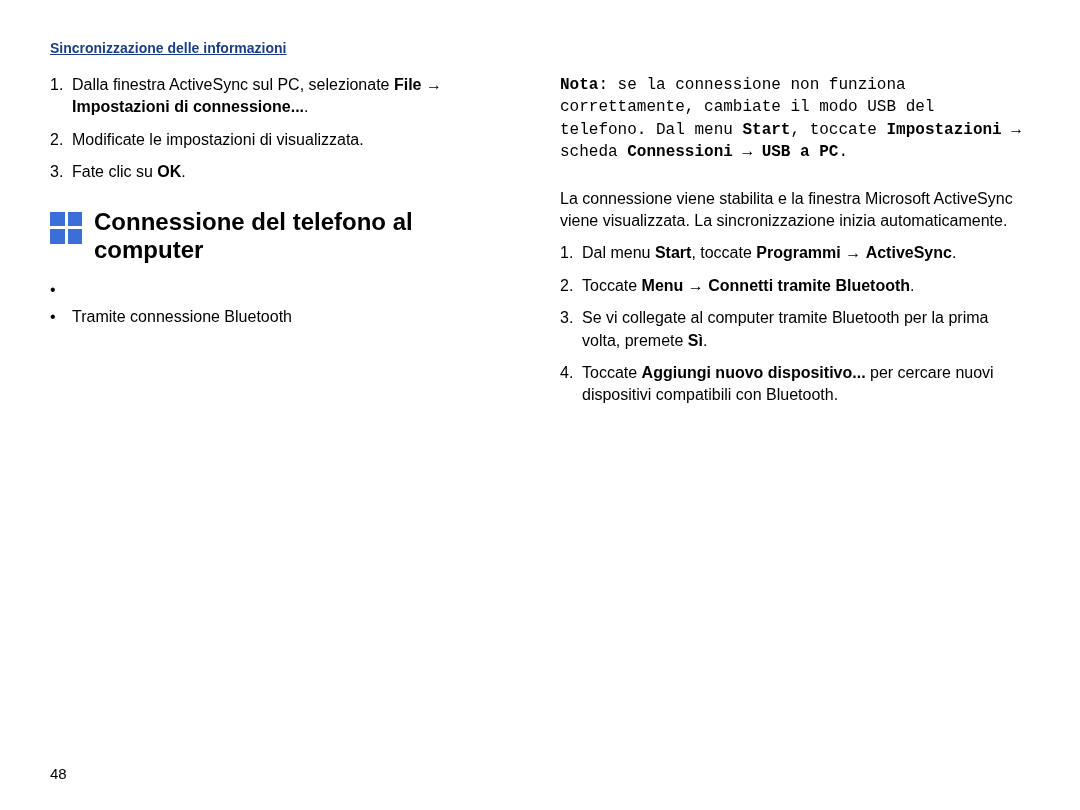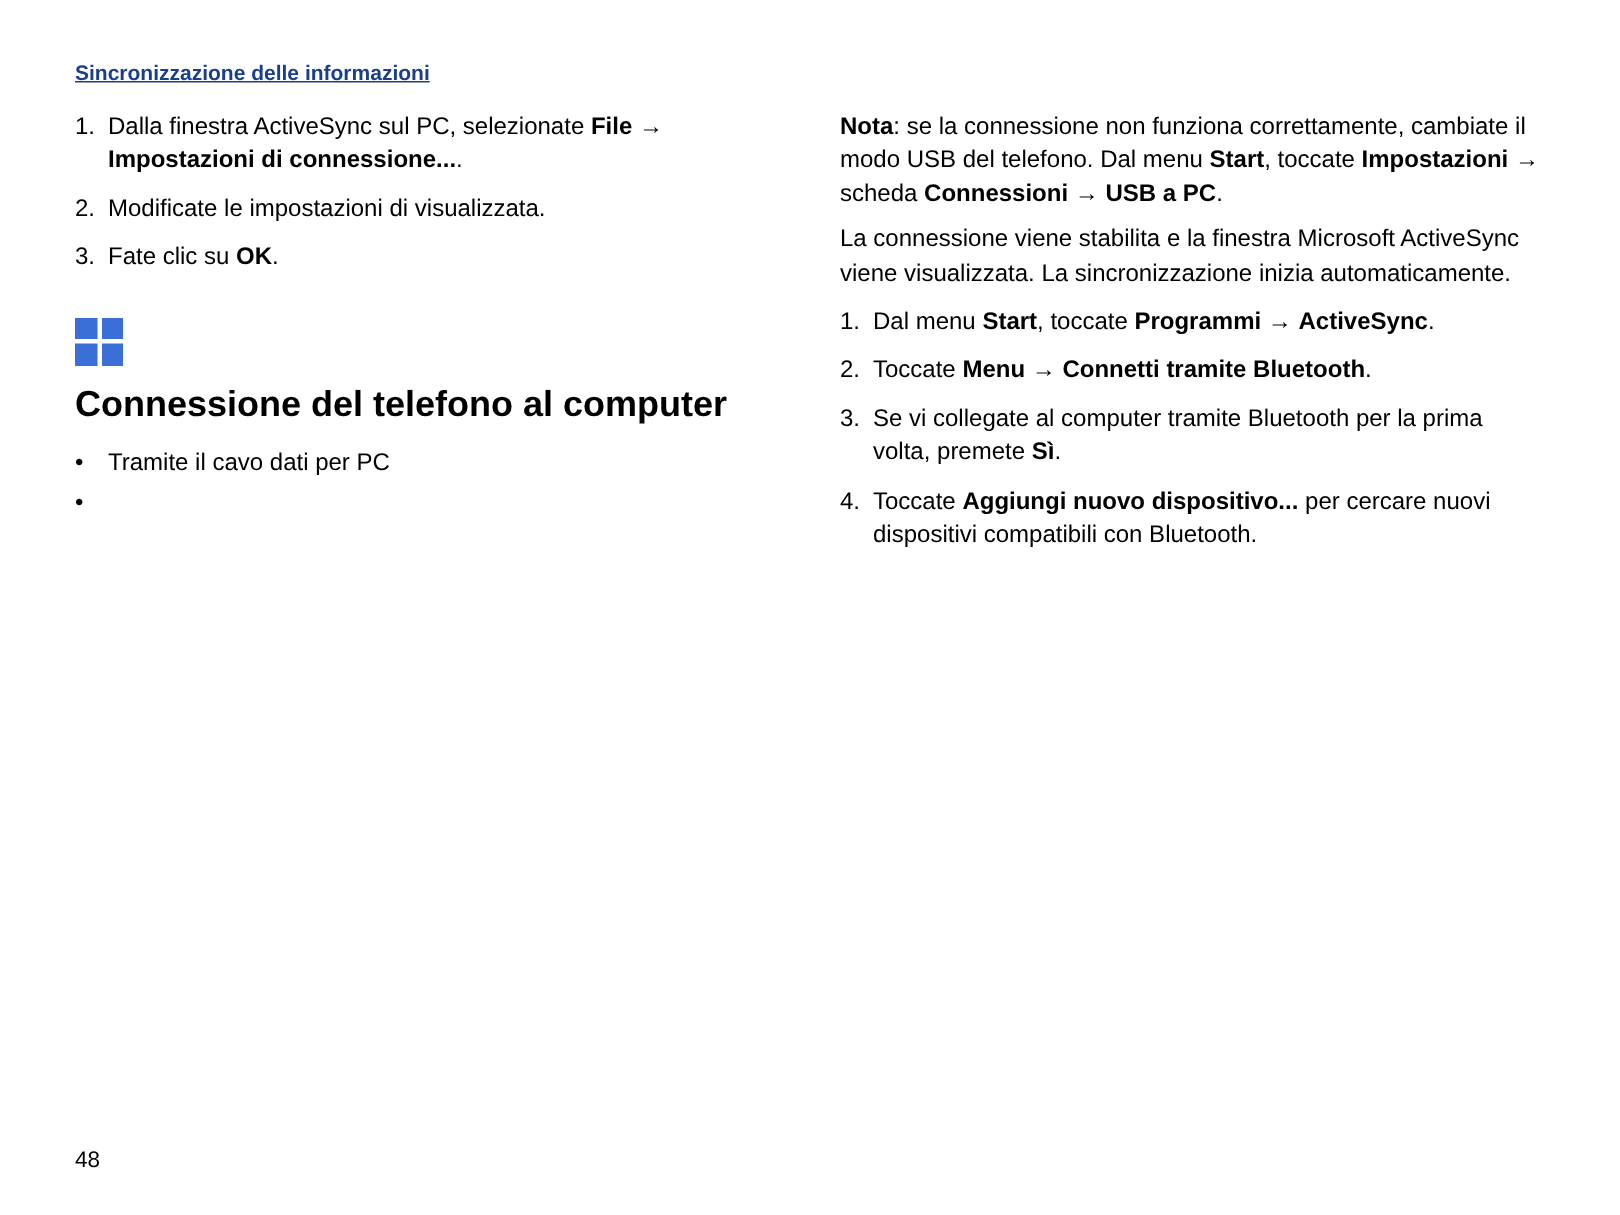--- a/index.html
+++ b/index.html
@@ -41,21 +41,20 @@
     }
     .ol-text {
       flex: 1;
     }
     .title-row {
       display: flex;
       align-items: flex-start;
       margin-top: 24px;
       margin-bottom: 14px;
       gap: 12px;
-      flex-direction: column;
     }
     .title-icon {
       width: 32px;
       height: 32px;
       display: grid;
       grid-template-columns: 1fr 1fr;
       grid-template-rows: 1fr 1fr;
       gap: 3px;
       flex-shrink: 0;
       margin-top: 4px;
@@ -80,21 +79,22 @@
     }
     .bullet {
       display: flex;
       margin-bottom: 4px;
     }
     .bullet-dot {
       min-width: 22px;
     }
     .note-block {
       display: flex;
-      margin-bottom: 8px;
+      margin-bottom: 24px;
+      font-family: Liberation Mono, monospace;
     }
     .note-text {
       flex: 1;
     }
     .page-num {
       position: absolute;
       bottom: 28px;
       left: 50px;
       font-size: 15px;
       text-align: center;
@@ -130,24 +130,24 @@
           <div></div>
           <div></div>
       </div>
       <div class="h1">Connessione del telefono al computer</div>
     </div>
 
 
     <div>
         <div class="bullet">
           <div class="bullet-dot">•</div>
-          <div>Tramite il cavo dati per PC</div>
         </div>
         <div class="bullet">
           <div class="bullet-dot">•</div>
+          <div>Tramite connessione Bluetooth</div>
         </div>
       </div>
 
   </div>
 
   <div class="col">
     <div class="note-block">
       <div class="note-text">
         <b>Nota</b><span><span>: se la connessione non funziona correttamente, cambiate il modo USB del telefono. Dal menu </span><b>Start</b><span>, toccate </span><b>Impostazioni</b><span> → scheda </span><b>Connessioni</b><span> → </span><b>USB a PC</b><span>.</span></span>
       </div>

